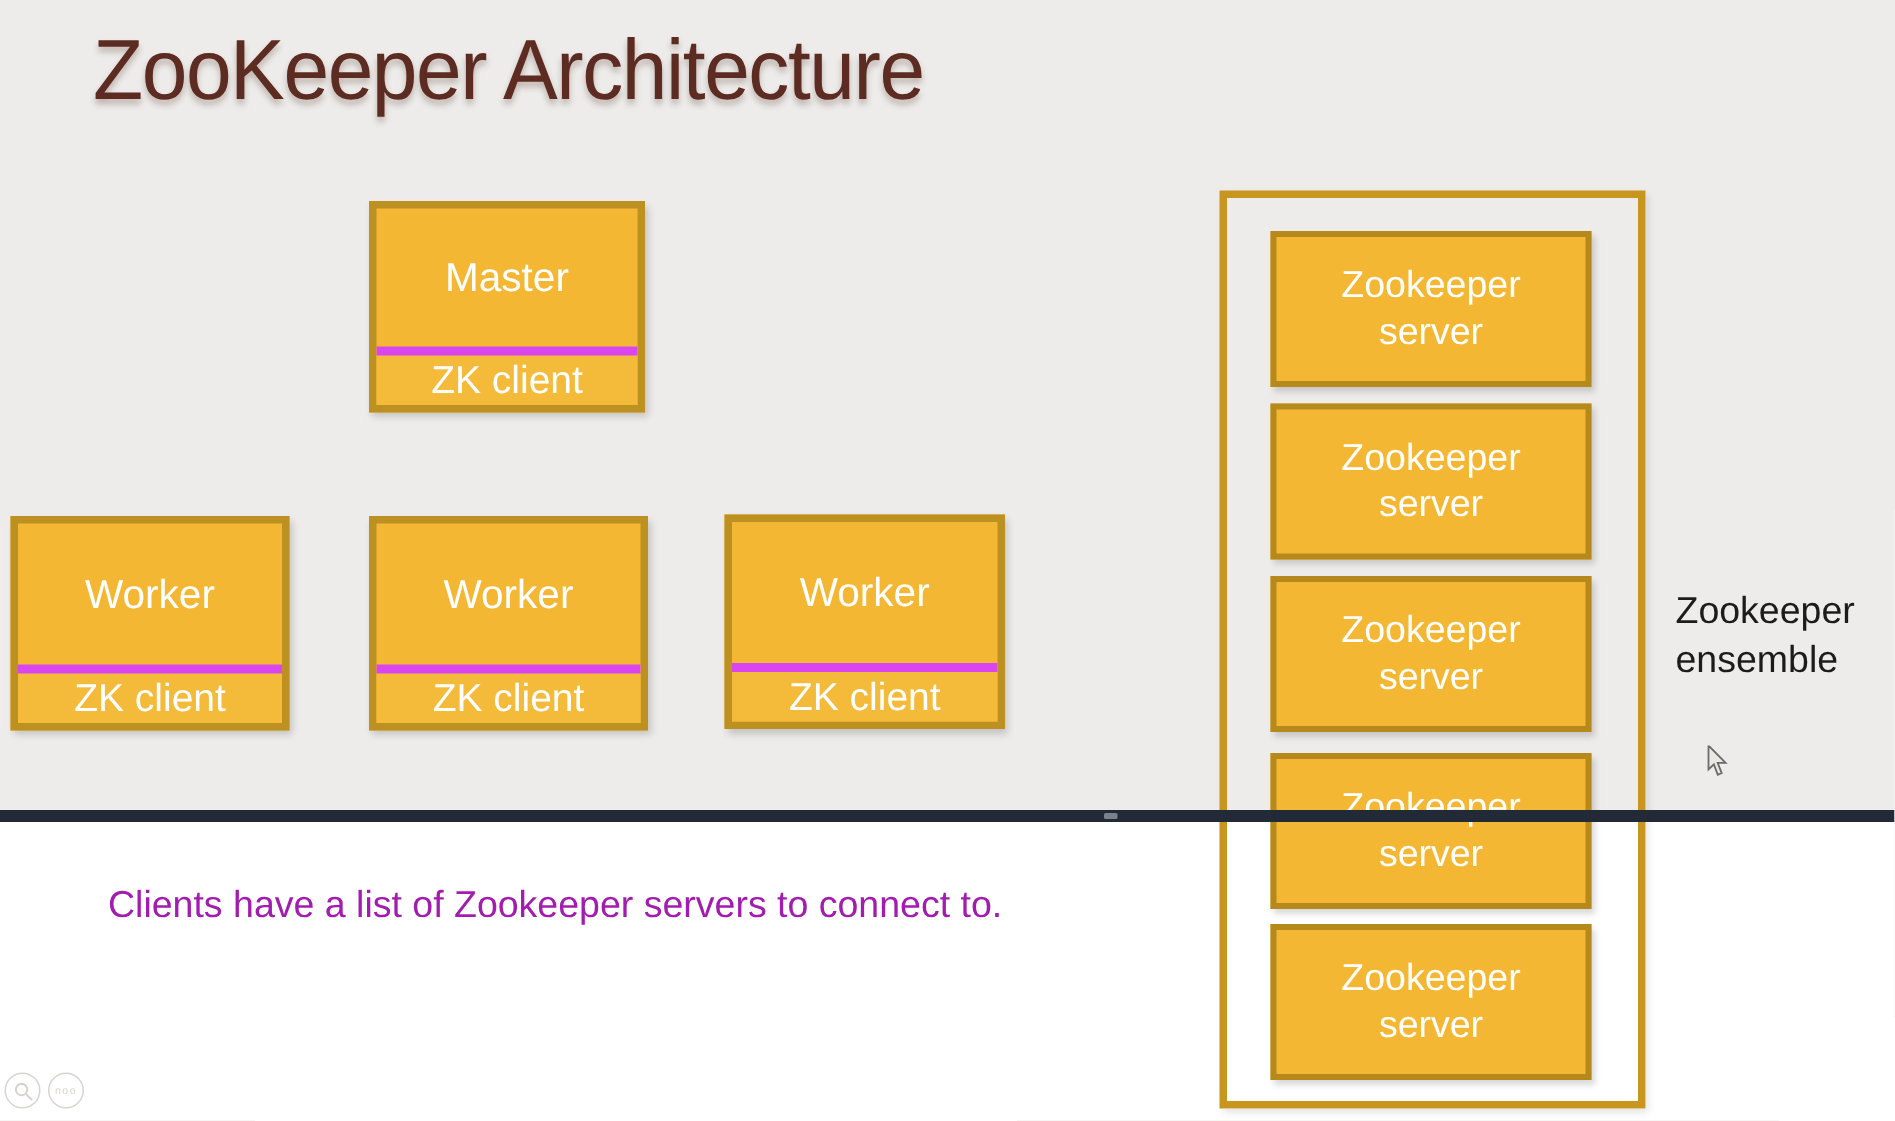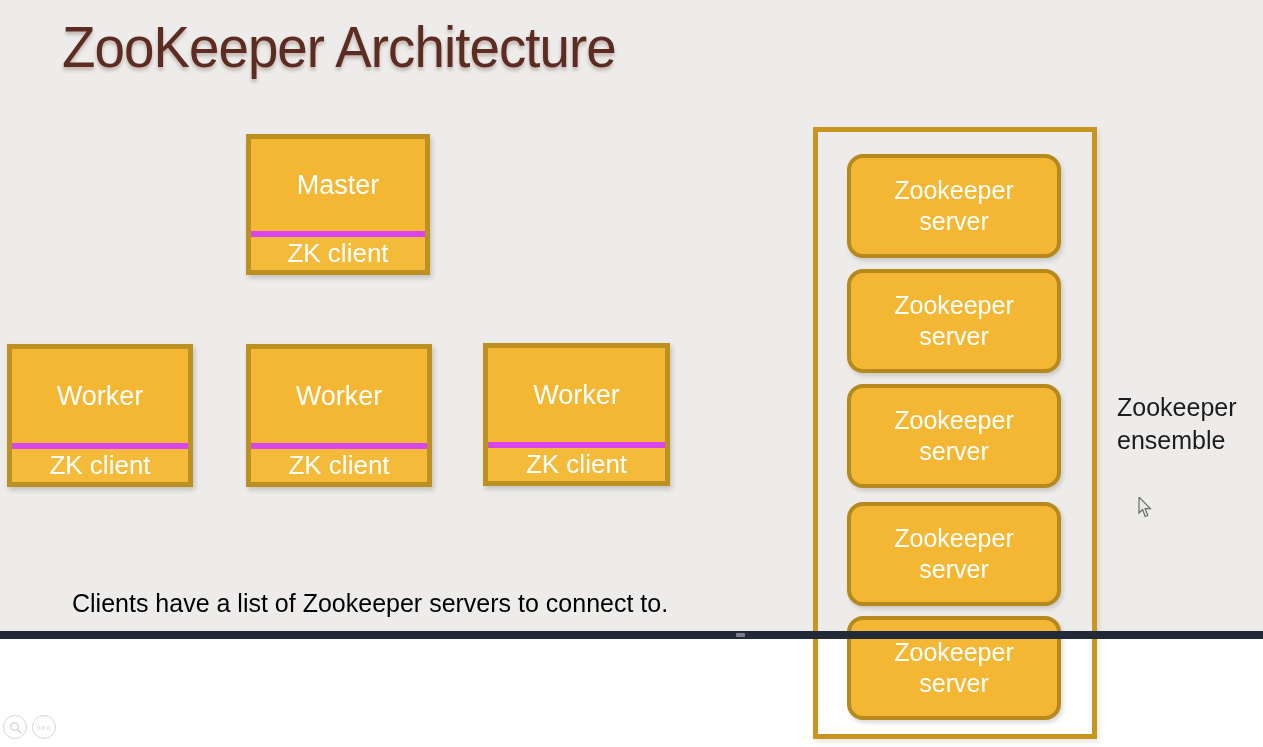--- a/index.html
+++ b/index.html
@@ -1,21 +1,21 @@
 <!DOCTYPE html>
 <html><head>
 <meta charset="utf-8">
 <style>
   html, body { margin: 0; padding: 0; }
   body { width: 1263px; height: 747px; overflow: hidden; font-family: "Liberation Sans", sans-serif; }
 
   .slide {
     position: relative;
     width: 1263px;
-    height: 639px;
+    height: 548px;
     background: #edecea;
   }
 
   .page-title {
     position: absolute;
     left: 62px;
     top: 14px;
     font-size: 57px;
     font-weight: 500;
     color: #5c2b21;
@@ -87,37 +87,37 @@
     font-size: 25px;
     line-height: 31px;
     box-shadow: 2px 3px 4px rgba(0,0,0,0.15);
   }
   .server-1 { top: 22px;  }
   .server-2 { top: 137px; }
   .server-3 { top: 252px; }
   .server-4 { top: 370px; }
   .server-5 { top: 484px; }
 
-  .multiline { white-space: pre-line; border-radius: 16px; }
+  .multiline { white-space: pre-line; }
 
   .ensemble-label {
     position: absolute;
     left: 1117px;
     top: 391px;
     font-size: 25px;
     line-height: 33px;
     color: #1c1c1c;
   }
 
   .caption {
     position: absolute;
     left: 72px;
     top: 589px;
     font-size: 25px;
-    color: #000000;
+    color: #a21caf;
     white-space: nowrap;
     text-align: right;
   }
 
   
   .cursor {
     position: absolute;
     left: 1138px;
     top: 497px;
     width: 14px;

